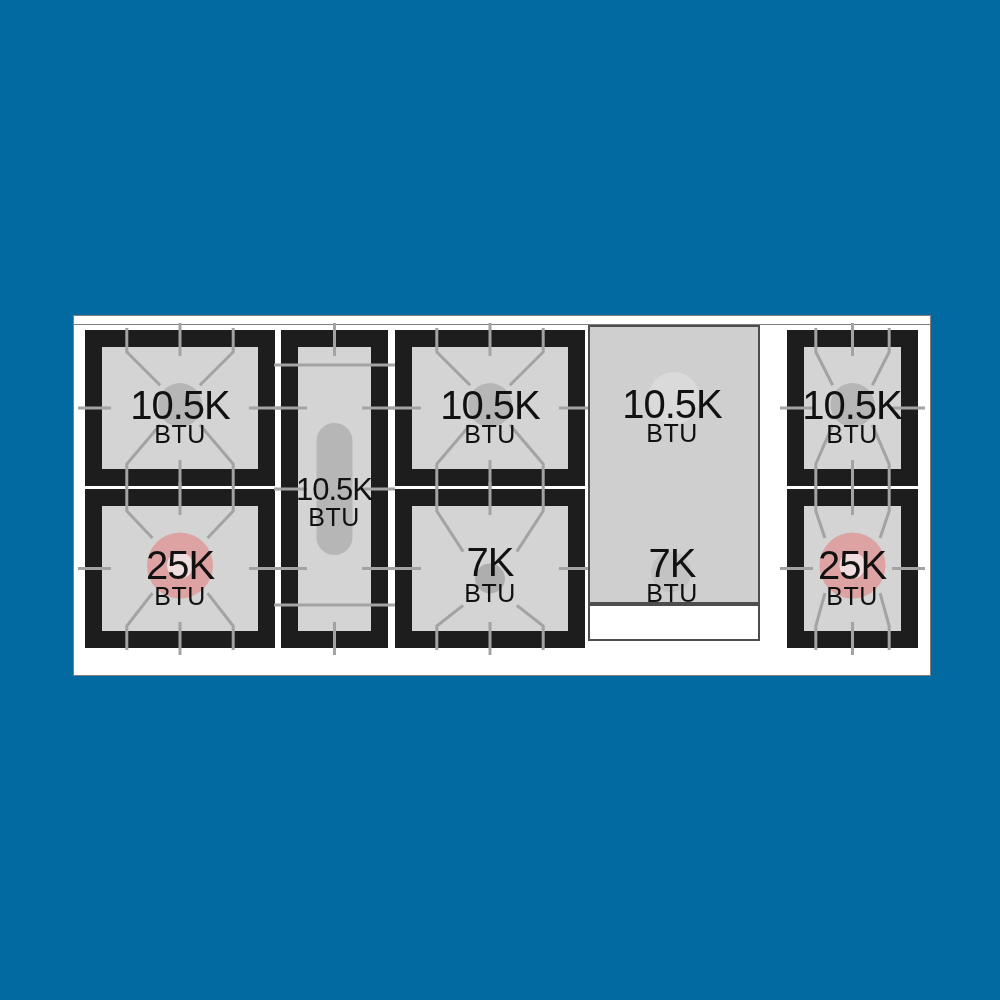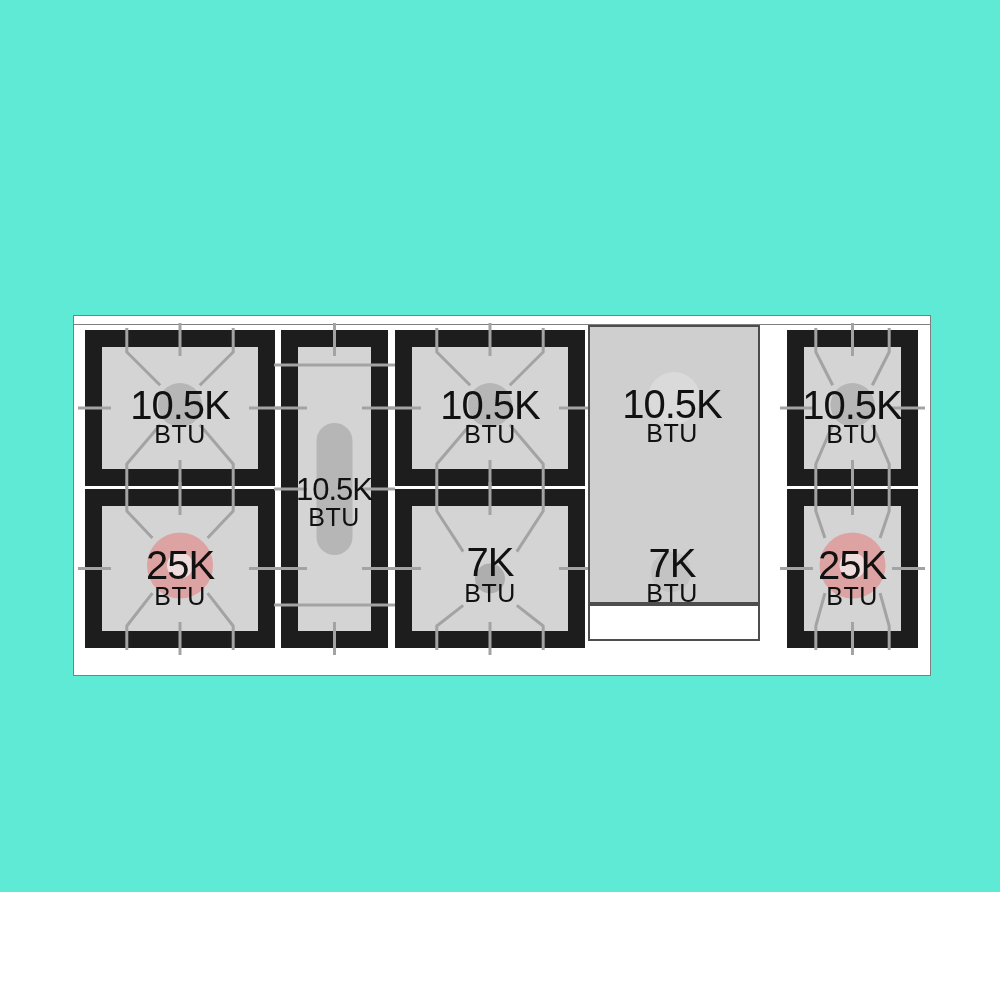--- a/index.html
+++ b/index.html
@@ -1,17 +1,17 @@
 <!DOCTYPE html>
 <html><head>
 <meta charset="utf-8">
 <title>Diagram</title>
 <style>
   html,body{margin:0;padding:0;background:#ffffff;}
-  #stage{position:relative;width:1000px;height:892px;background:#5eead4;overflow:hidden;
+  #stage{position:relative;width:1000px;height:1000px;background:#0369a1;overflow:hidden;
          font-family:"Liberation Sans", sans-serif;}
   .cooktop{position:absolute;left:73px;top:315px;width:858px;height:361px;
            border:1px solid #7f7f7f;background:#ffffff;box-sizing:border-box;}
   .ledge{position:absolute;left:0;top:0;width:100%;height:8px;border-bottom:1px solid #7f7f7f;background:#ffffff;}
   svg.grate{position:absolute;overflow:visible;}
   .panel{position:absolute;box-sizing:border-box;border:2px solid #4d4d4d;}
   .lbl{position:absolute;transform:translate(-50%,-50%);white-space:nowrap;color:#111111;
        text-align:center;line-height:1;}
   .lbl.power{font-size:40px;letter-spacing:-1px;}
   .lbl.power-sm{font-size:31px;letter-spacing:-1px;}

